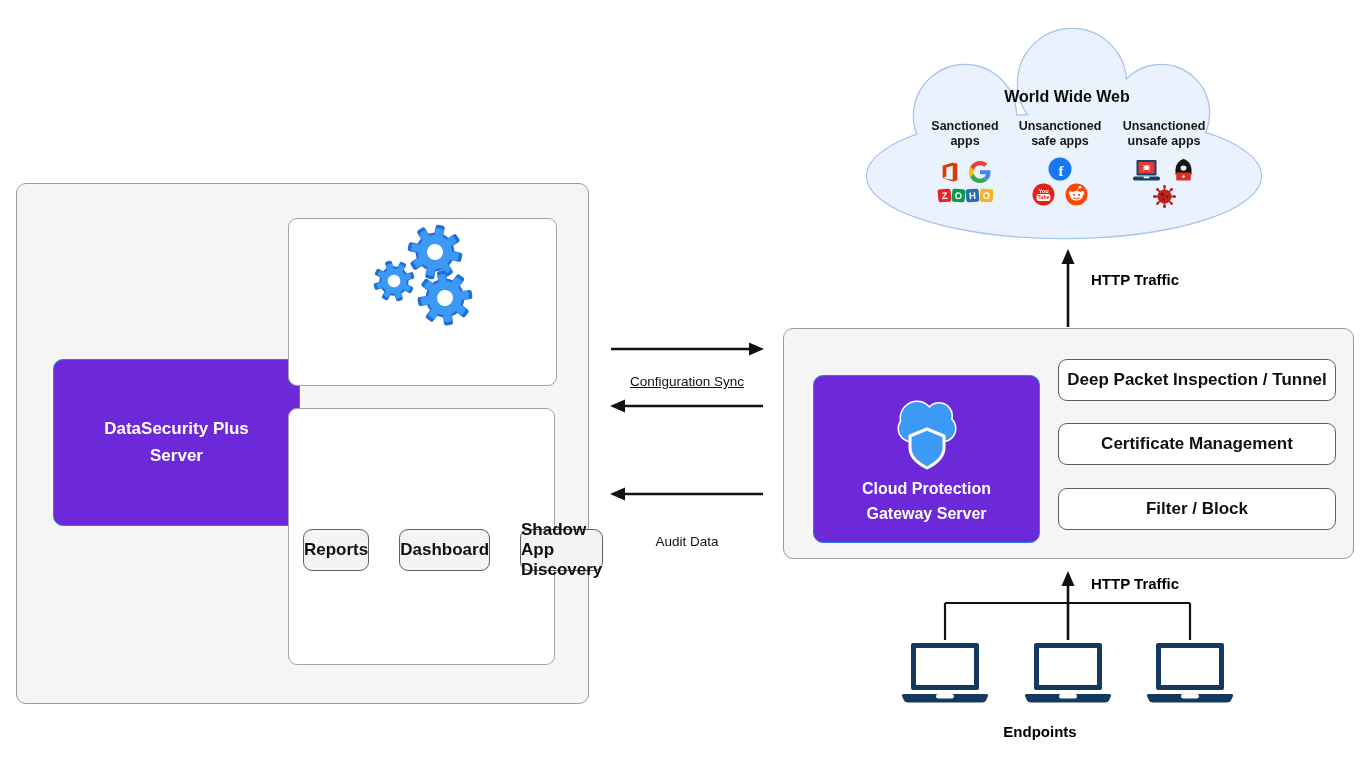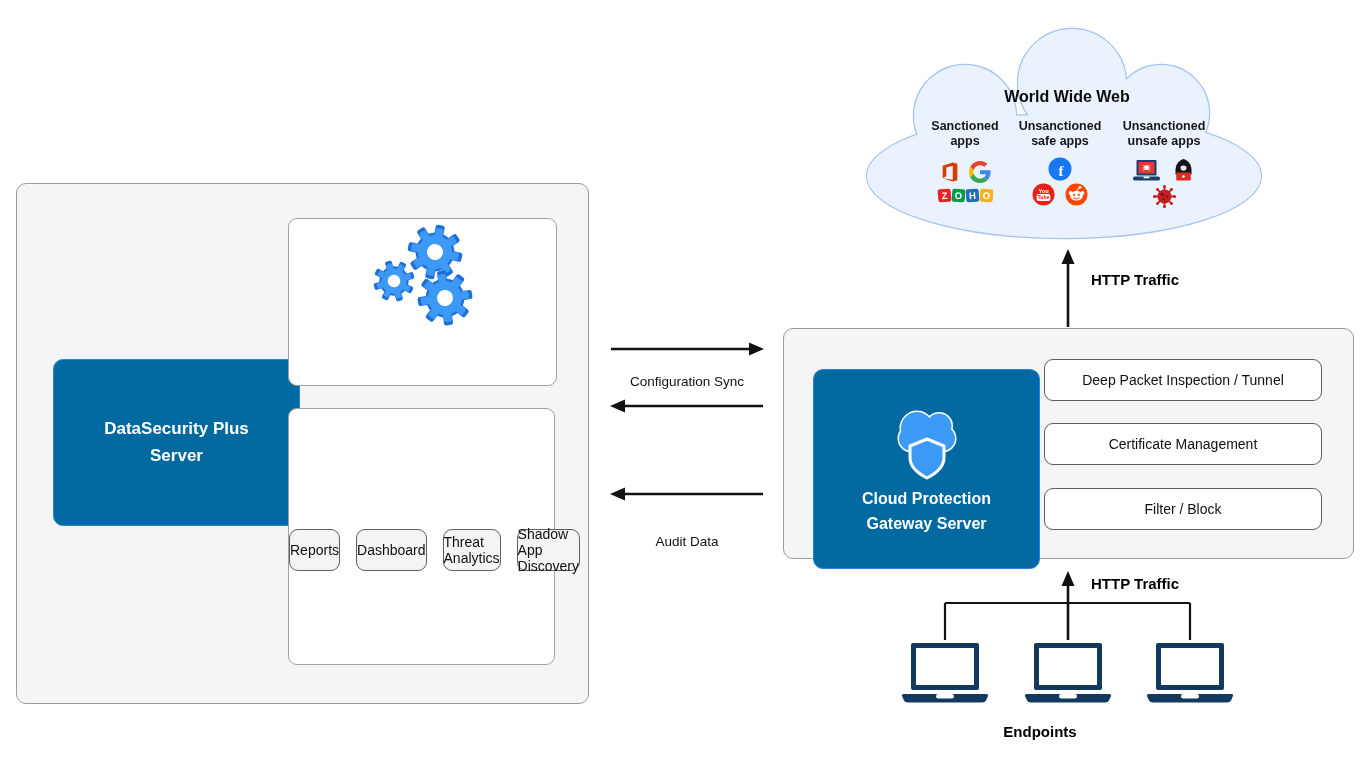--- a/index.html
+++ b/index.html
@@ -1,26 +1,26 @@
 <!DOCTYPE html>
 <html><head>
 <meta charset="utf-8">
 <style>
   html,body{margin:0;padding:0;background:#fff;}
   body{font-family:"Liberation Sans",sans-serif;color:#101010;}
   #canvas{position:relative;width:1371px;height:772px;background:#fff;overflow:hidden;}
   .abs{position:absolute;}
   .panel{background:#f5f5f6;border:1px solid #9b9b9b;border-radius:10px;}
   .subbox{background:#ffffff;border:1px solid #a3a3a3;border-radius:9px;}
-  .bluebox{background:#0369a1;border:1px solid #2b80e8;border-radius:10px;color:#fff;
+  .bluebox{background:#6d28d9;border:1px solid #2b80e8;border-radius:10px;color:#fff;
            display:flex;align-items:center;justify-content:center;text-align:center;
            font-weight:bold;font-size:17px;line-height:1.55;}
   .btn{background:#f4f4f4;border:1px solid #5f5f5f;border-radius:9px;
        display:flex;align-items:center;justify-content:center;
-       font-weight:normal;font-size:14px;color:#101010;}
+       font-weight:bold;font-size:17px;color:#101010;margin-left:14px;}
   .btn.white{background:#fff;}
   .conn-label{font-size:13.5px;color:#111;text-align:center;}
   .bold-label{font-weight:bold;font-size:15px;color:#000000;}
   .cloud-title{font-weight:bold;font-size:16px;text-align:center;color:#0b0b0b;}
   .cat-label{font-size:12.5px;font-weight:600;line-height:15px;text-align:center;color:#161616;}
   .icon-row{display:flex;justify-content:center;align-items:center;gap:8px;}
   .zoho{display:flex;gap:1px;justify-content:center;align-items:center;}
   .zoho span{display:inline-flex;width:13px;height:13px;border-radius:2.5px;color:#fff;
              font-size:9.5px;font-weight:bold;align-items:center;justify-content:center;}
   svg{display:block;}
@@ -94,33 +94,30 @@
     </div>
 
     <div class="abs subbox" style="left:271px;top:224px;width:267px;height:257px;display:flex;flex-direction:row;align-items:center;gap:16px;padding-top:26px;box-sizing:border-box;">
       <div class="btn" style="width:225px;height:40px;">
         <span>Reports</span>
       </div>
       <div class="btn" style="width:225px;height:40px;">
         <span>Dashboard</span>
       </div>
       <div class="btn" style="width:225px;height:40px;">
-        <span>Threat Analytics</span>
-      </div>
-      <div class="btn" style="width:225px;height:40px;">
         <span>Shadow App Discovery</span>
       </div>
     </div>
   </div>
 
-  <div class="abs conn-label" style="left:600px;top:374px;width:174px;">Configuration Sync</div>
+  <div class="abs conn-label" style="left:600px;top:374px;width:174px;text-decoration:underline;">Configuration Sync</div>
   <div class="abs conn-label" style="left:600px;top:534px;width:174px;">Audit Data</div>
 
   <div class="abs panel" style="left:783px;top:328px;width:569px;height:229px;">
-    <div class="abs bluebox" style="left:29px;top:40px;width:197px;height:166px;flex-direction:column;font-size:16px;padding:16px 14px;">
+    <div class="abs bluebox" style="left:29px;top:46px;width:197px;height:166px;flex-direction:column;font-size:16px;padding:0 14px;">
       <svg width="96" height="80" viewBox="0 0 96 80">
         <defs>
           <g id="cpcloud">
             <circle cx="38" cy="27" r="16"></circle>
             <circle cx="60" cy="25" r="12.5"></circle>
             <rect x="20" y="25" width="56" height="25" rx="12.5"></rect>
           </g>
         </defs>
         <use href="#cpcloud" fill="#3d99f6" stroke="#ffffff" stroke-width="3"></use>
         <use href="#cpcloud" fill="#3d99f6"></use>

